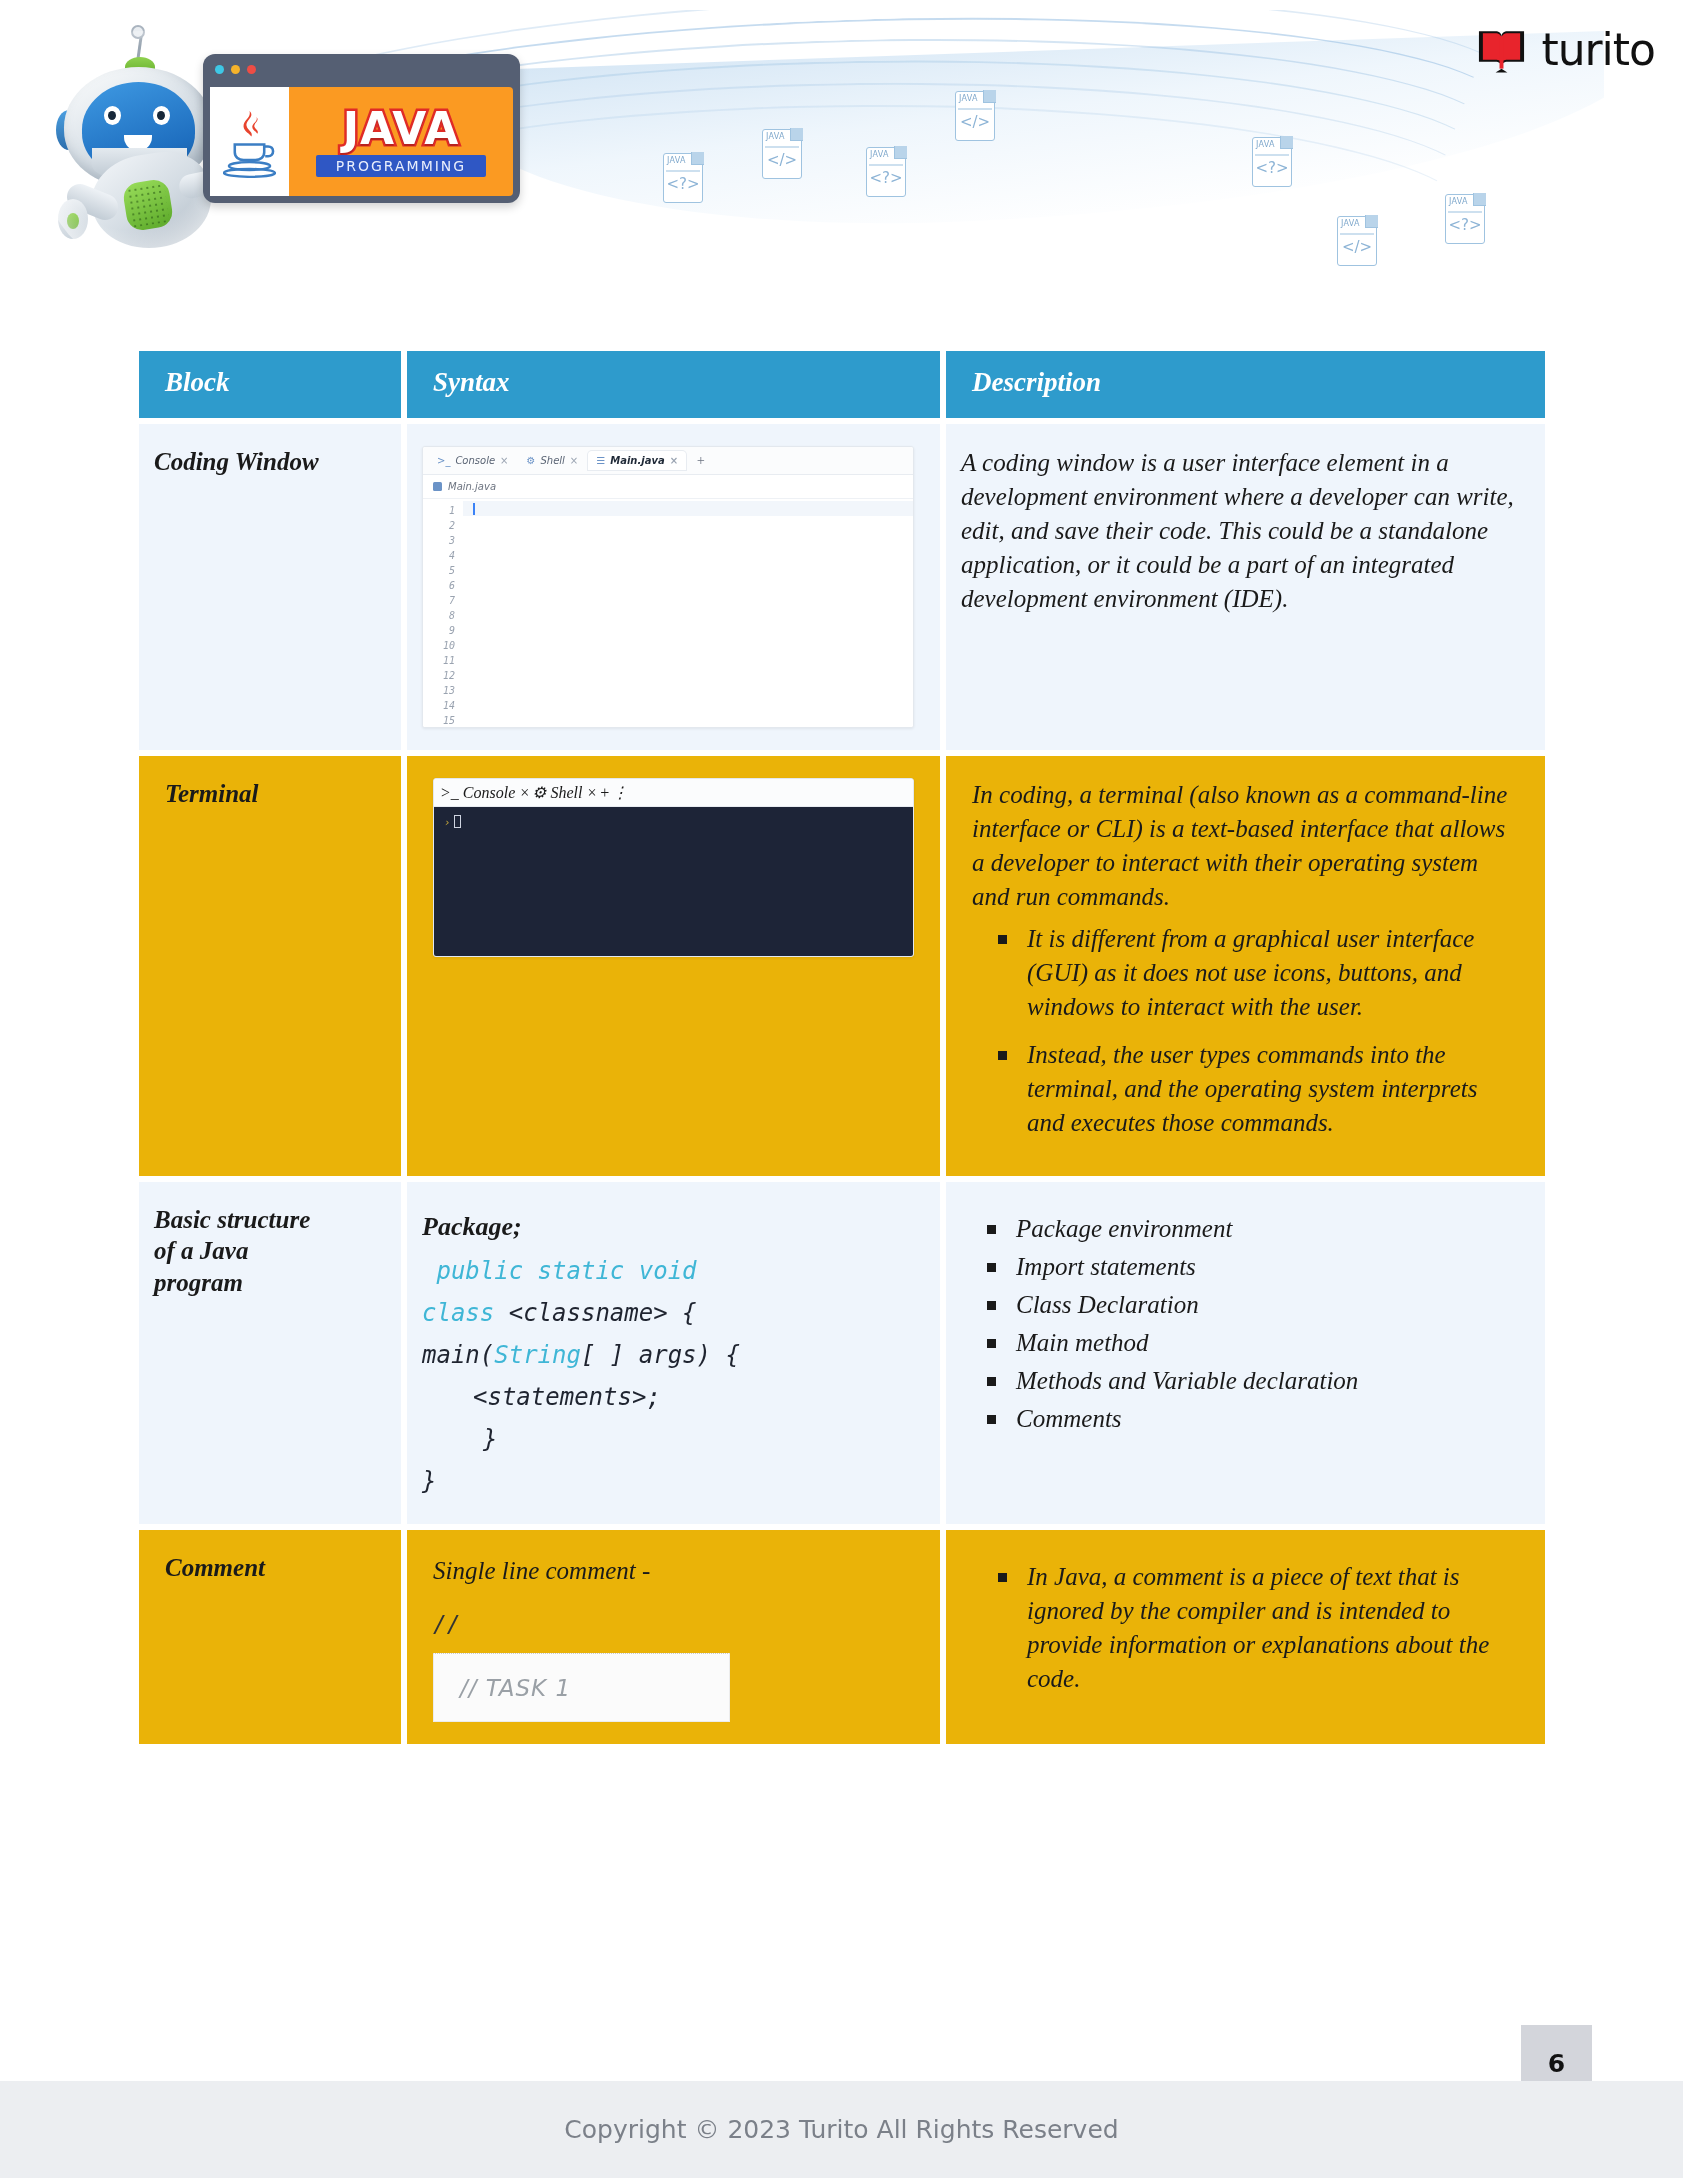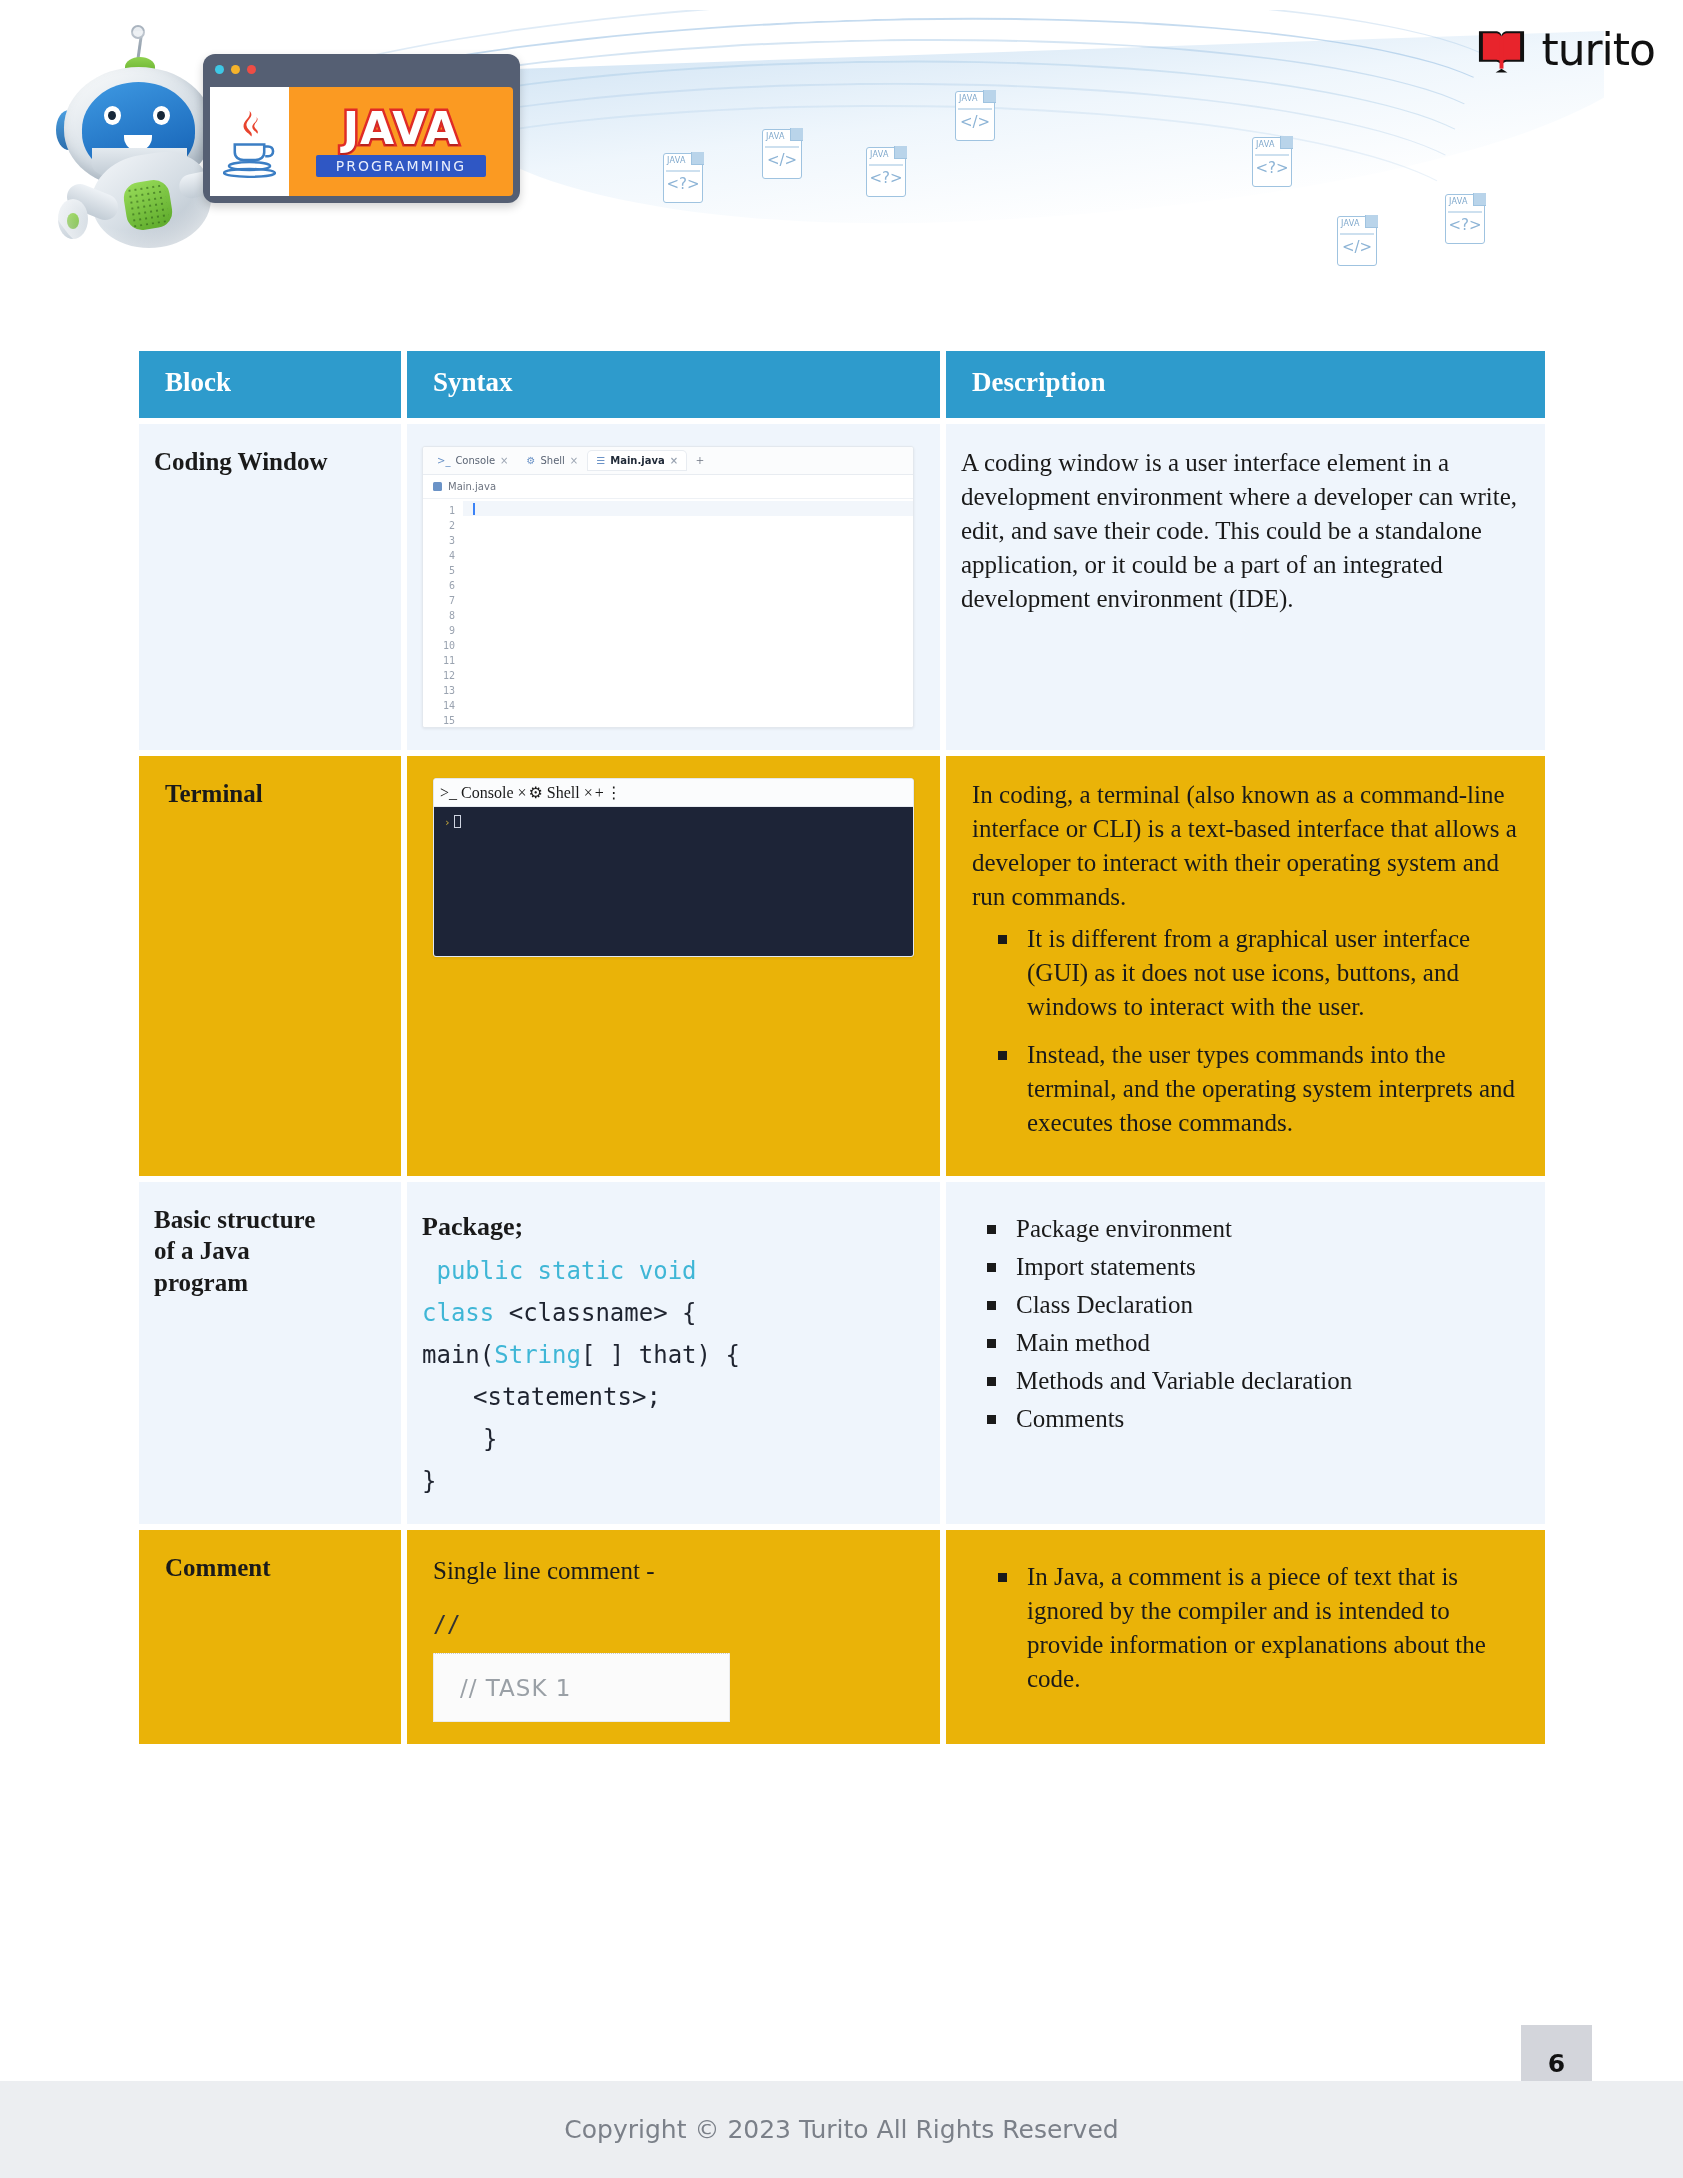--- a/index.html
+++ b/index.html
@@ -110,21 +110,21 @@
   .fileicon .lbl { position:absolute; left:4px; top:3px; font-family:"DejaVu Sans", sans-serif; font-size:8px; color:#7fa8cc; letter-spacing:0.3px; }
   .fileicon .rule { position:absolute; left:3px; right:3px; top:17px; height:1.5px; background:#cde0ef; }
   .fileicon .code { position:absolute; left:0; right:0; top:22px; text-align:center; font-family:"DejaVu Sans", sans-serif; font-size:15px; color:#8db4d6; }
 
   
   .turito { position:absolute; right:28px; top:24px; display:flex; align-items:center; gap:14px; }
   .turito .word { font-family:"DejaVu Sans", sans-serif; font-size:44px; color:#111; letter-spacing:-1px; }
 
   
   .table { position:absolute; left:139px; top:351px; width:1406px; }
-  .trow { display:flex; gap:6px; margin-bottom:6px; }
+  .trow { display:flex; gap:6px; margin-bottom:6px;font-style:italic; }
   .tcell { padding:22px 26px; }
   .c-block { width:262px; flex:0 0 262px; }
   .c-syntax { width:533px; flex:0 0 533px; }
   .c-desc { flex:1; }
 
   .thead .tcell { background:#2e9bcc; padding:16px 26px 20px 26px; }
   .thead .htext { font-family:"Liberation Serif", serif; font-weight:bold; font-size:27px; color:#ffffff; }
 
   .tinted .tcell { background:#eff5fc;padding-left:15px; }
   .plain  .tcell { background:#eab308; }
@@ -424,21 +424,21 @@
         <div class="block-label" style="max-width:178px;">Basic structure of a Java program</div>
       </div>
       <div class="tcell c-syntax">
         <div class="code-snip">
           <div class="head">Package;</div>
           <div>&nbsp;<span class="kw">public static void</span></div>
           <div>
             <span class="kw">class</span><span> &lt;classname&gt; {</span>
           </div>
           <div>
-            <span>main(</span><span class="kw">String</span><span>[ ] that) {</span>
+            <span>main(</span><span class="kw">String</span><span>[ ] args) {</span>
           </div>
           <div style="padding-left:51px;">&lt;statements&gt;;</div>
           <div style="padding-left:61px;">}</div>
           <div>}</div>
         </div>
       </div>
       <div class="tcell c-desc">
         <ul class="bullets tight">
           <li>Package environment</li>
           <li>Import statements</li>

